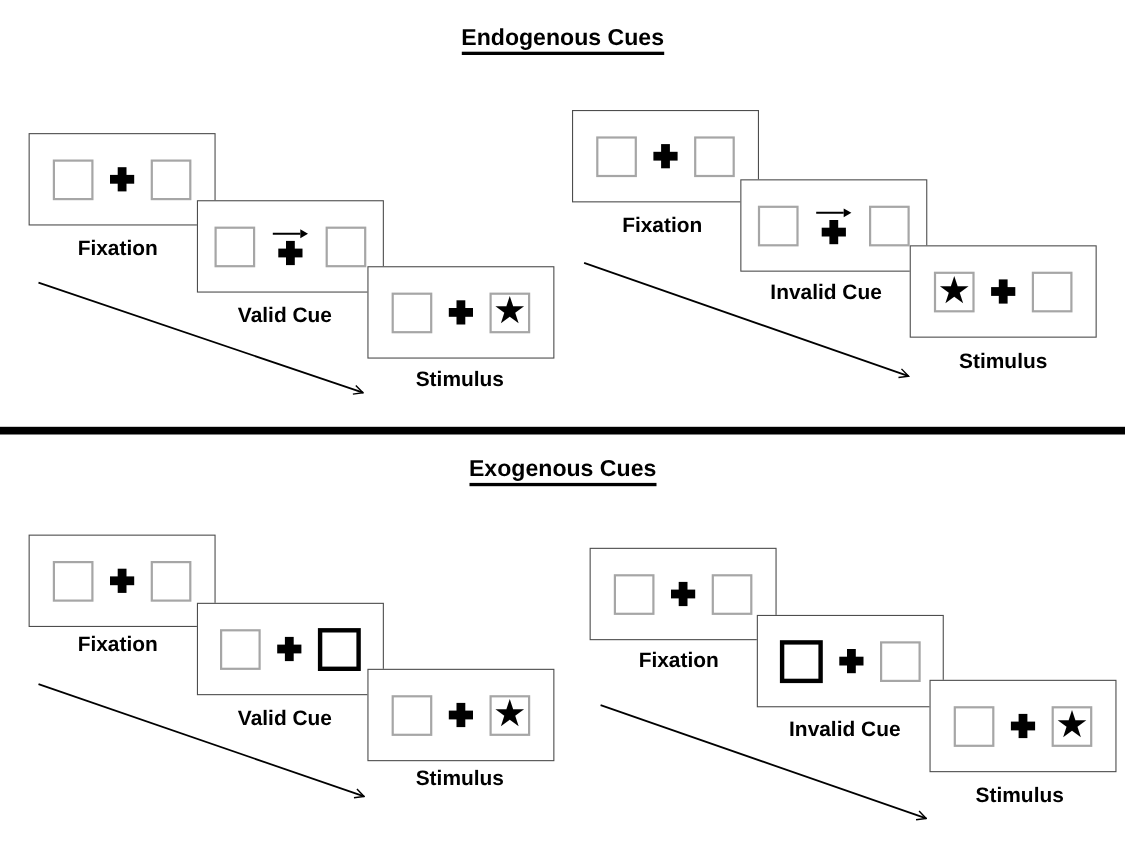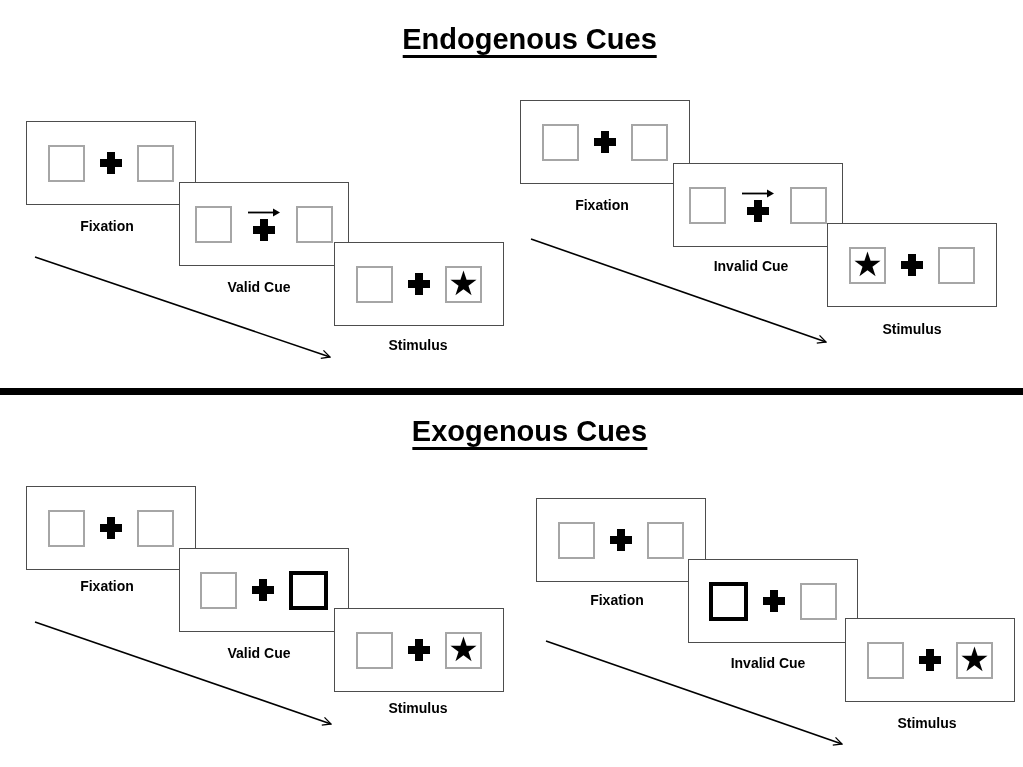--- a/index.html
+++ b/index.html
@@ -4,22 +4,22 @@
 <style>
   html,body{margin:0;padding:0;}
   body{
     width:1023px;height:767px;position:relative;overflow:hidden;
     background:#ffffff;
     font-family:"Liberation Sans", sans-serif;
     color:#000;
   }
   .title{
     position:absolute;left:50%;transform:translateX(-50%);
-    font-size:29px;font-weight:bold;white-space:nowrap;
-    border-bottom:3px solid #000;padding-bottom:1px;line-height:1.05;margin-left:18px;
+    font-size:21px;font-weight:bold;white-space:nowrap;
+    border-bottom:3px solid #000;padding-bottom:1px;line-height:1.05;
   }
   .panel{
     position:absolute;width:170px;height:84px;box-sizing:border-box;
     background:#fff;border:1px solid #4d4d4d;
     display:flex;align-items:center;justify-content:center;gap:15px;
   }
   .z2{z-index:2}.z3{z-index:3}.z4{z-index:4}
   .box{
     width:37px;height:37px;box-sizing:border-box;
     border:2px solid #a6a6a6;background:#fff;
@@ -27,21 +27,21 @@
   }
   .box.thick{width:39px;height:39px;border:4px solid #000;}
   .star{font-size:34px;line-height:30px;color:#000;margin-top:-2px;}
   .sym{display:flex;flex-direction:column;align-items:center;gap:1px;}
   .plus{position:relative;width:22px;height:22px;flex:0 0 auto;}
   .plus::before{content:"";position:absolute;left:0;top:7px;width:22px;height:8px;background:#000;}
   .plus::after{content:"";position:absolute;left:7px;top:0;width:8px;height:22px;background:#000;}
   .cuearrow{display:block;}
   .lbl{
     position:absolute;transform:translateX(-50%);
-    font-size:14px;font-weight:bold;white-space:nowrap;line-height:21px;
+    font-size:19px;font-weight:bold;white-space:nowrap;line-height:21px;
     z-index:5;
     text-align:center;
   }
   .divider{position:absolute;left:0;top:388px;width:1023px;height:7px;background:#000;z-index:6;}
   #arrows{position:absolute;left:0;top:0;z-index:1;pointer-events:none;}
 </style>
 </head>
 <body>
 
 <div class="title" style="top:24px;">Endogenous Cues</div>

